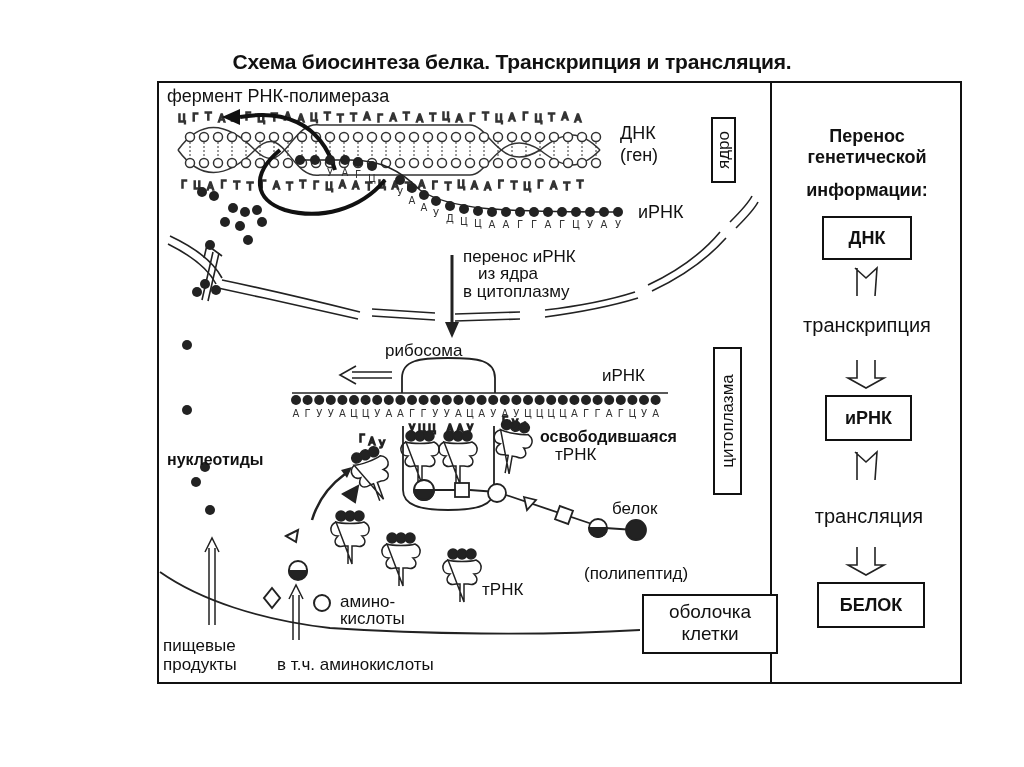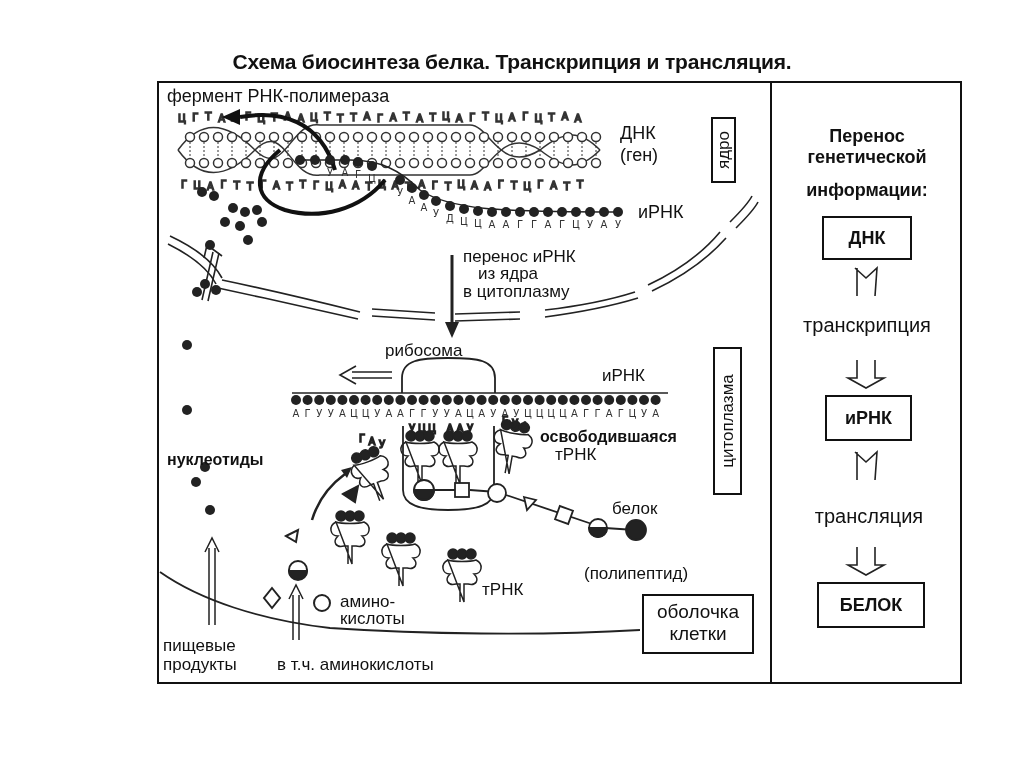--- a/index.html
+++ b/index.html
@@ -494,21 +494,21 @@
 
 <div class="lbl" style="left:167px;top:450px;font-weight:bold;font-size:16px;">нуклеотиды</div>
 
 <div class="lbl" style="left:612px;top:499px;">белок</div>
 <div class="lbl" style="left:584px;top:564px;">(полипептид)</div>
 <div class="lbl" style="left:482px;top:580px;">тРНК</div>
 
 <div class="lbl" style="left:340px;top:592px;">амино-</div>
 <div class="lbl" style="left:340px;top:609px;">кислоты</div>
 
-<div class="vbox" style="left:642px;top:594px;width:112px;height:60px;border-width:2px;">
+<div class="vbox" style="left:642px;top:594px;width:136px;height:60px;border-width:2px;">
   <div class="lbl" style="left:0;right:0;top:6px;text-align:center;font-size:19px;">оболочка</div>
   <div class="lbl" style="left:0;right:0;top:28px;text-align:center;font-size:19px;">клетки</div>
 </div>
 
 <div class="lbl" style="left:163px;top:636px;">пищевые</div>
 <div class="lbl" style="left:163px;top:655px;">продукты</div>
 <div class="lbl" style="left:277px;top:655px;">в т.ч. аминокислоты</div>
 
 <div class="rlbl bold" style="left:772px;width:190px;top:126px;font-size:18px;line-height:21px;">Перенос</div>
 <div class="rlbl bold" style="left:772px;width:190px;top:147px;font-size:18px;line-height:21px;">генетической</div>

